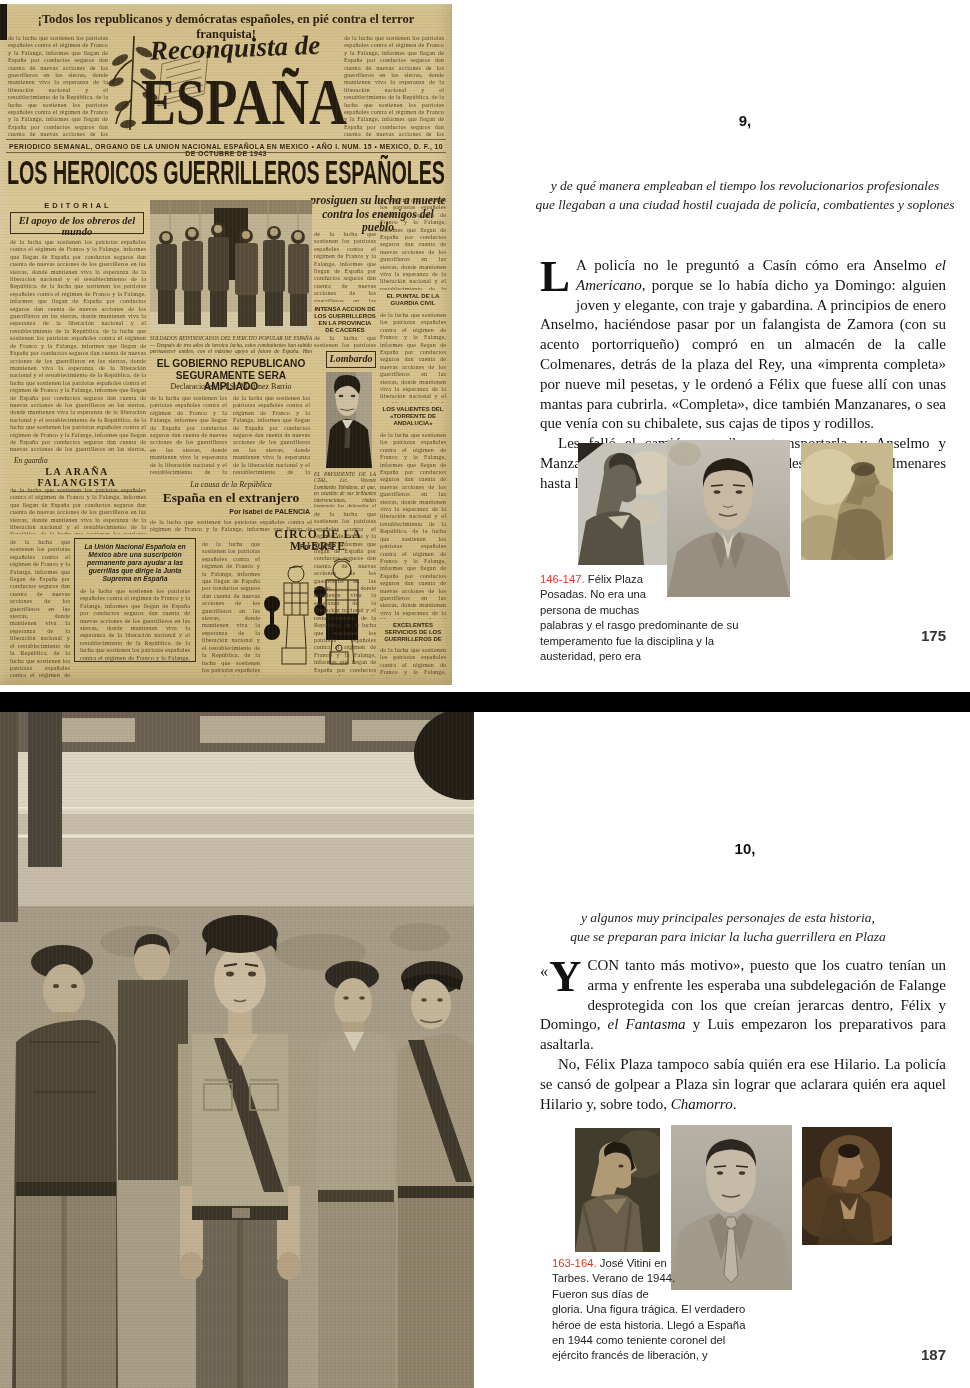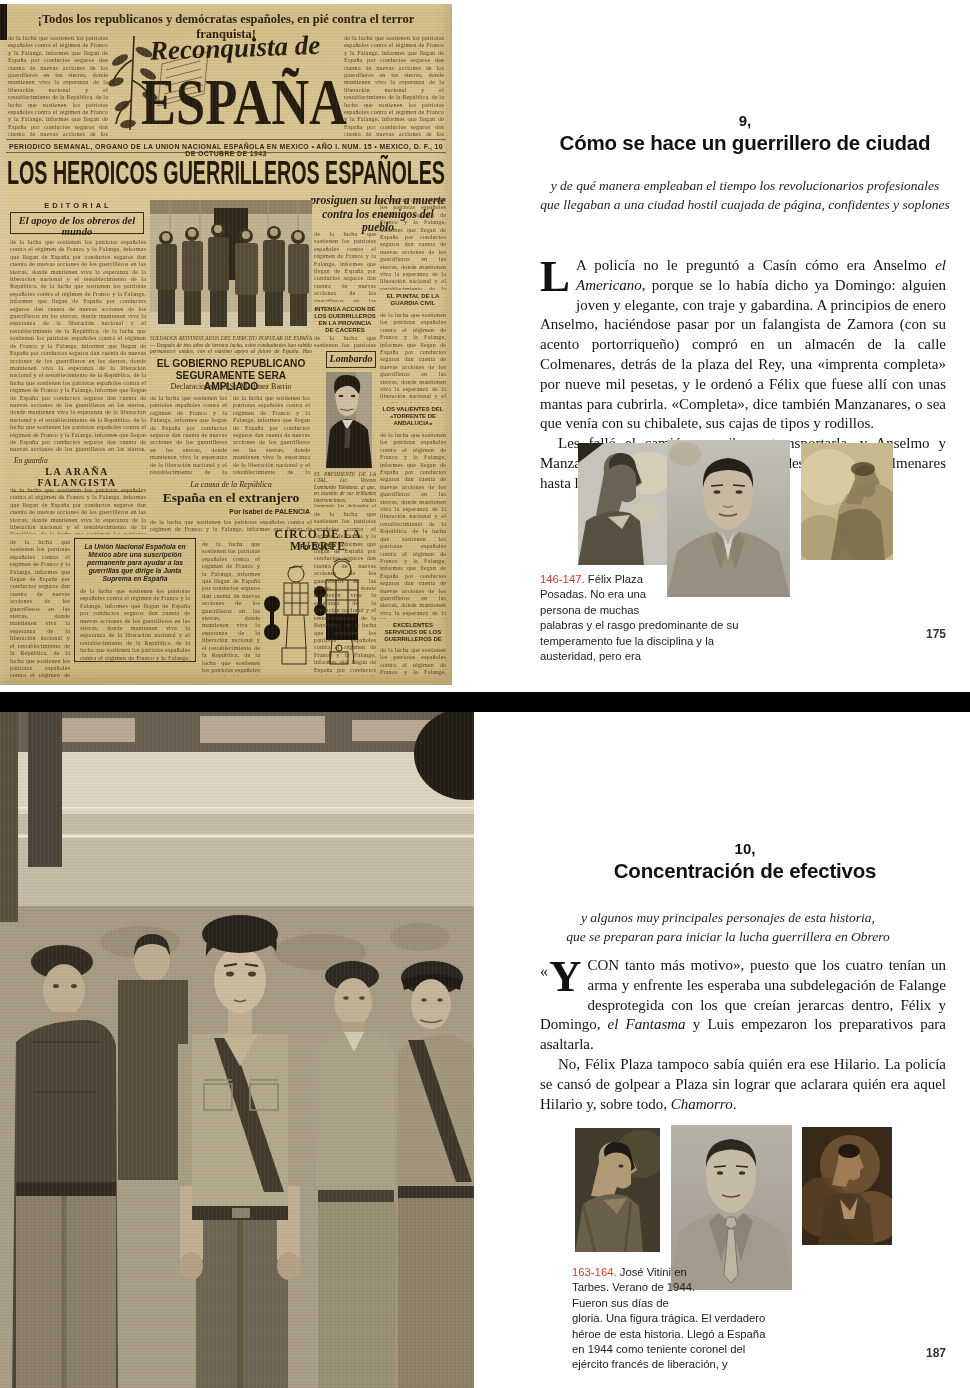--- a/index.html
+++ b/index.html
@@ -30,21 +30,21 @@
           text-align:center;color:#222;}
   .body-txt{font-family:"Liberation Serif",serif;font-size:15px;line-height:19.8px;
             text-align:justify;color:#141414;}
   .body-txt p{margin:0;}
   .body-txt p.ind{text-indent:18px;}
   .dc-wrap{float:left;margin:2px 6px 0 0;}
   .dc{font-family:"Liberation Serif",serif;font-weight:bold;font-size:45px;line-height:36px;color:#111;}
   .dc-q{font-family:"Liberation Serif",serif;font-size:16px;vertical-align:14px;margin-right:1px;}
   .cap{font-size:11.3px;line-height:15.4px;color:#222;text-align:left;}
   .cap-num{color:#e0391f;font-weight:normal;}
-  .pgnum{font-size:12px;font-weight:bold;color:#333;text-align:right;}
+  .pgnum{font-size:15px;font-weight:bold;color:#333;text-align:right;}
   .photo{overflow:hidden;}
   .grain::after{content:"";position:absolute;inset:0;pointer-events:none;
       background:repeating-linear-gradient(0deg,rgba(60,40,20,.05) 0 1px,transparent 1px 3px),
                  repeating-linear-gradient(90deg,rgba(255,255,255,.045) 0 1px,transparent 1px 4px);}
   .band{left:0;top:692px;width:970px;height:20px;background:#000;}
 </style>
 </head>
 <body>
 
 <div class="canvas">
@@ -240,24 +240,23 @@
     <div class="abs np-filler" style="left:380px;top:192px;width:66px;height:94px;">de la lucha que sostienen los patriotas españoles contra el régimen de Franco y la Falange, informes que llegan de España por conductos seguros dan cuenta de nuevas acciones de los guerrilleros en las sierras, donde mantienen viva la esperanza de la liberación nacional y el restablecimiento de la República. de la lucha que sostienen los patriotas españoles contra el régimen de Franco y la Falange, informes que llegan de España por conductos seguros dan cuenta de nuevas acciones de los guerrilleros en las sierras, donde mantienen viva la esperanza de la liberación nacional y el restablecimiento de la República.</div>
     <div class="abs mini-head" style="left:382px;top:289px;width:62px;height:15px;">EL PUNTAL DE LA GUARDIA CIVIL</div>
     <div class="abs np-filler" style="left:380px;top:307px;width:66px;height:92px;">de la lucha que sostienen los patriotas españoles contra el régimen de Franco y la Falange, informes que llegan de España por conductos seguros dan cuenta de nuevas acciones de los guerrilleros en las sierras, donde mantienen viva la esperanza de la liberación nacional y el restablecimiento de la República. de la lucha que sostienen los patriotas españoles contra el régimen de Franco y la Falange, informes que llegan de España por conductos seguros dan cuenta de nuevas acciones de los guerrilleros en las sierras, donde mantienen viva la esperanza de la liberación nacional y el restablecimiento de la República.</div>
     <div class="abs mini-head" style="left:382px;top:402px;width:62px;height:22px;">LOS VALIENTES DEL «TORRENTE DE ANDALUCIA»</div>
     <div class="abs np-filler" style="left:380px;top:427px;width:66px;height:188px;">de la lucha que sostienen los patriotas españoles contra el régimen de Franco y la Falange, informes que llegan de España por conductos seguros dan cuenta de nuevas acciones de los guerrilleros en las sierras, donde mantienen viva la esperanza de la liberación nacional y el restablecimiento de la República. de la lucha que sostienen los patriotas españoles contra el régimen de Franco y la Falange, informes que llegan de España por conductos seguros dan cuenta de nuevas acciones de los guerrilleros en las sierras, donde mantienen viva la esperanza de la liberación nacional y el restablecimiento de la República. de la lucha que sostienen los patriotas españoles contra el régimen de Franco y la Falange, informes que llegan de España por conductos seguros dan cuenta de nuevas acciones de los guerrilleros en las sierras, donde mantienen viva la esperanza de la liberación nacional y el restablecimiento de la República.</div>
     <div class="abs mini-head" style="left:382px;top:618px;width:62px;height:22px;">EXCELENTES SERVICIOS DE LOS GUERRILLEROS DE CIUDAD REAL</div>
     <div class="abs np-filler" style="left:380px;top:642px;width:66px;height:32px;">de la lucha que sostienen los patriotas españoles contra el régimen de Franco y la Falange, informes que llegan de España por conductos seguros dan cuenta de nuevas acciones de los guerrilleros en las sierras, donde mantienen viva la esperanza de la liberación nacional y el restablecimiento de la República.</div>
   </div>
 
   <div class="abs ch-num" style="left:544px;top:112px;width:402px;">9,</div>
-  <div class="abs ch-title" style="left:544px;top:131px;width:402px;">Cómo se hace un guerrillero de ciudad</div>
   <div class="abs ch-sub" style="left:524px;top:176px;width:442px;">
     <div>y de qué manera empleaban el tiempo los revolucionarios profesionales</div>
-    <div>que llegaban a una ciudad hostil cuajada de página, confidentes y soplones</div>
+    <div>que llegaban a una ciudad hostil cuajada de policía, combatientes y soplones</div>
   </div>
 
   <div class="abs body-txt" style="left:540px;top:256px;width:406px;">
     <p><span class="dc-wrap"><span class="dc">L</span></span><span><span>A policía no le preguntó a Casín cómo era Anselmo </span><span class="it">el Americano</span><span>, porque se lo había dicho ya Domingo: alguien joven y elegante, con traje y gabardina. A principios de enero Anselmo, haciéndose pasar por un falangista de Zamora (con su acento portorriqueño) compró en un almacén de la calle Colmenares, detrás de la plaza del Rey, una «imprenta completa» por nueve mil pesetas, y le ordenó a Félix que fuese allí con unas mantas para cubrirla. «Completa», dice también Manzanares, o sea que venía con su chibalete, sus cajas de tipos y rodillos.</span></span></p>
     <p class="ind">Les falló el camión que iba a transportarla, y Anselmo y Manzanares la llevaron a continuación desde la calle Colmenares hasta la calle Cervantes, en Carabanchel,</p>
   </div>
 
   <svg class="abs photo" style="left:578px;top:443px;" width="90" height="122" viewBox="0 0 90 122">
     <rect width="90" height="122" fill="#c6c3ba"></rect>
     <ellipse cx="70" cy="30" rx="26" ry="22" fill="#d8d0b8" opacity=".8"></ellipse>
@@ -410,24 +409,23 @@
         <path d="M420 308 Q431 313 442 308" stroke="#6d5b43" stroke-width="1.6" fill="none"></path>
         <path d="M394 680 L398 340 Q418 322 452 322 L474 334 L474 680 Z" fill="#a1967c"></path>
         <path d="M408 328 L424 328 L472 470 L456 470 Z" fill="#3f382b"></path>
         <rect x="398" y="474" width="76" height="12" fill="#3a3327"></rect>
         <rect x="398" y="486" width="76" height="190" fill="#8d8269"></rect>
       </g>
     </svg>
   </div>
 
   <div class="abs ch-num" style="left:544px;top:840px;width:402px;">10,</div>
-  <div class="abs ch-title" style="left:544px;top:859px;width:402px;">Concentración de efectivos</div>
   <div class="abs ch-sub" style="left:507px;top:908px;width:442px;">
     <div>y algunos muy principales personajes de esta historia,</div>
-    <div>que se preparan para iniciar la lucha guerrillera en Obrero</div>
+    <div>que se preparan para iniciar la lucha guerrillera en Plaza</div>
   </div>
 
   <div class="abs body-txt" style="left:540px;top:956px;width:406px;">
     <p><span class="dc-wrap"><span class="dc-q">«</span><span class="dc">Y</span></span><span><span>CON tanto más motivo», puesto que los cuatro tenían un arma y enfrente les esperaba una subdelegación de Falange desprotegida con los que creían jerarcas dentro, Félix y Domingo, </span><span class="it">el Fantasma</span><span> y Luis empezaron los preparativos para asaltarla.</span></span></p>
     <p class="ind"><span><span>No, Félix Plaza tampoco sabía quién era ese Hilario. La policía se cansó de golpear a Plaza sin lograr que aclarara quién era aquel Hilario y, sobre todo, </span><span class="it">Chamorro</span><span>.</span></span></p>
   </div>
 
   <svg class="abs photo" style="left:575px;top:1128px;" width="85" height="124" viewBox="0 0 85 124">
     <rect width="85" height="124" fill="#413c2c"></rect>
     <ellipse cx="66" cy="26" rx="26" ry="24" fill="#554e38" opacity=".8"></ellipse>
@@ -465,19 +463,19 @@
     <rect width="90" height="118" fill="#38291a"></rect>
     <ellipse cx="48" cy="38" rx="30" ry="30" fill="#7c5c39" opacity=".75"></ellipse>
     <ellipse cx="20" cy="80" rx="26" ry="30" fill="#5c4226" opacity=".8"></ellipse>
     <ellipse cx="70" cy="90" rx="28" ry="26" fill="#996f42" opacity=".5"></ellipse>
     <path d="M36 34 Q35 22 46 21 Q57 20 58 31 L62 40 L58 43 L58 50 Q53 55 47 52 L44 60 L30 58 Z" fill="#a8845c" opacity=".85"></path>
     <ellipse cx="47" cy="24" rx="11" ry="7" fill="#241a10"></ellipse>
     <path d="M16 118 L24 72 Q40 62 58 68 L68 78 L72 118 Z" fill="#4e3a22" opacity=".9"></path>
     <path d="M38 72 L48 84 L56 70 L52 92 L42 92 Z" fill="#c6a478" opacity=".8"></path>
   </svg>
 
-  <div class="abs cap" style="left:572px;top:1256px;width:206px;margin-top:9px;">
+  <div class="abs cap" style="left:552px;top:1256px;width:206px;">
     <span style="float:right;width:79px;height:31px;"></span>
     <span class="cap-num">163-164.</span><span> José Vitini en Tarbes. Verano de 1944. Fueron sus días de gloria. Una figura trágica. El verdadero héroe de esta historia. Llegó a España en 1944 como teniente coronel del ejército francés de liberación, y</span>
   </div>
   <div class="abs pgnum" style="left:540px;top:1346px;width:406px;">187</div>
 
 </div>
 
 </body></html>

